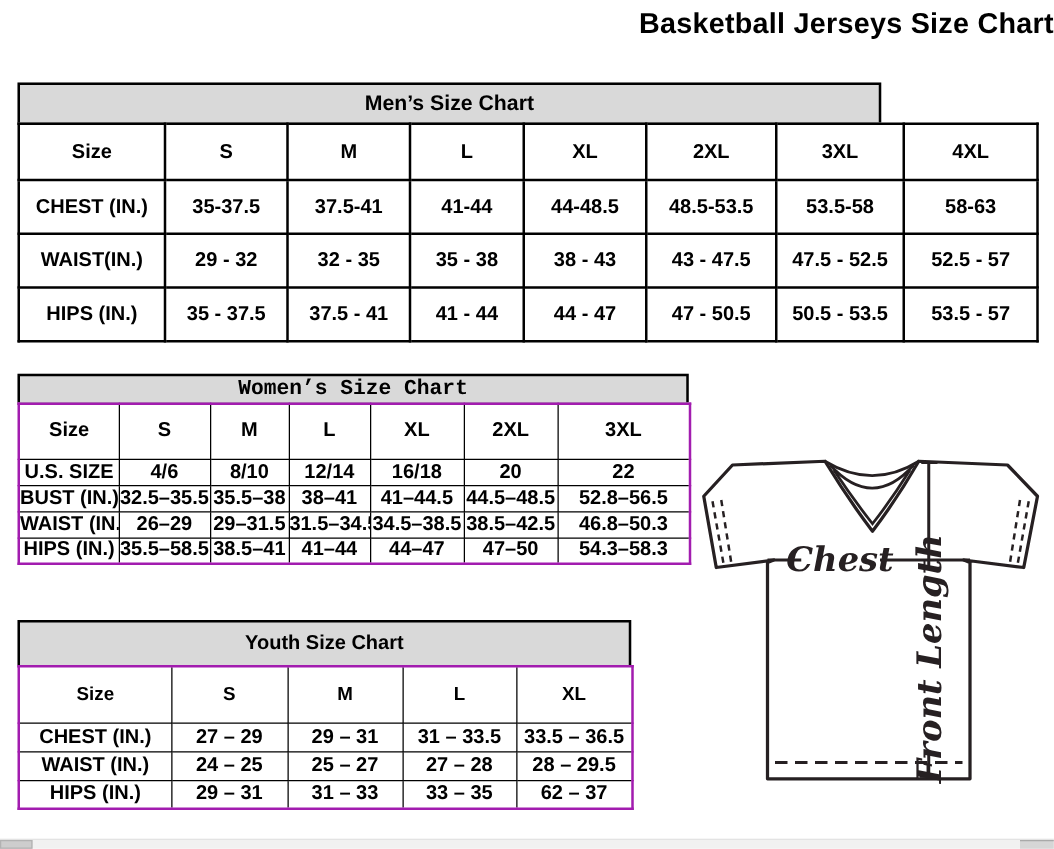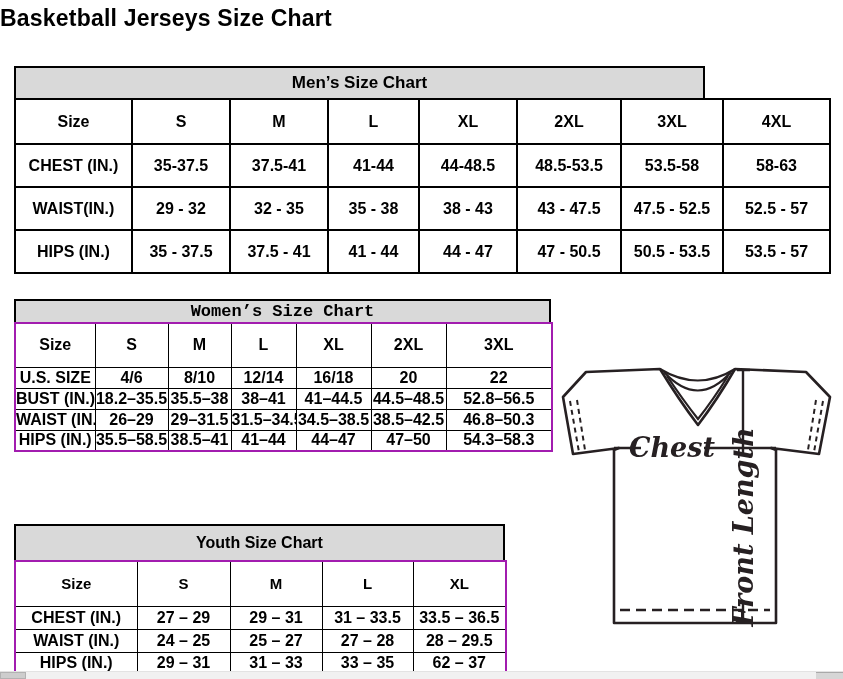--- a/index.html
+++ b/index.html
@@ -2,21 +2,21 @@
 <html><head>
 <meta charset="utf-8">
 <style>
   html,body{margin:0;padding:0}
   body{
     width:843px;height:679px;background:#ffffff;position:relative;overflow:hidden;
     font-family:"Liberation Sans", sans-serif;color:#000;
   }
   h1.page-title{
     position:absolute;top:5px;left:0;width:843px;margin:0;
-    text-align:left;font-size:23px;font-weight:bold;letter-spacing:.2px;
+    text-align:right;font-size:23px;font-weight:bold;letter-spacing:.2px;
   }
   .chart-section{position:absolute;}
   .chart-header{
     box-sizing:border-box;width:100%;
     background:#d9d9d9;border:2px solid #000;
     display:flex;align-items:center;justify-content:center;
     font-weight:bold;
   }
   table{
     border-collapse:collapse;table-layout:fixed;width:100%;
@@ -33,21 +33,21 @@
   .mens tr.size-row{height:45px;}
   .mens tr.data-row{height:43px;}
   .mens tr.size-row th{font-size:16px;}
   
   .womens{left:14px;top:299px;width:537px;}
   .womens .chart-header{height:25px;font-size:17px;font-family:Liberation Mono, monospace;}
   .womens tr.size-row{height:44px;}
   .womens tr.data-row{height:21px;}
   .womens tr.size-row th{font-size:16px;}
   
-  .youth{left:14px;top:524px;width:491px;}
+  .youth{left:14px;top:496px;width:491px;}
   .youth .chart-header{height:38px;font-size:16px;}
   .youth tr.size-row{height:45px;}
   .youth tr.data-row{height:23px;}
   .youth tr.size-row th{font-size:15px;}
   
   .jersey-figure{position:absolute;left:557px;top:362px;width:284px;height:300px;margin:0;}
   .jersey-figure svg{display:block;}
   .measure-text{
     font-family:"DejaVu Serif", serif;font-style:italic;font-weight:bold;fill:#262022;
   }
@@ -154,21 +154,21 @@
           <th>U.S. SIZE</th>
           <td>4/6</td>
           <td>8/10</td>
           <td>12/14</td>
           <td>16/18</td>
           <td>20</td>
           <td>22</td>
         </tr>
         <tr class="data-row">
           <th>BUST (IN.)</th>
-          <td>18.2–35.5</td>
+          <td>32.5–35.5</td>
           <td>35.5–38</td>
           <td>38–41</td>
           <td>41–44.5</td>
           <td>44.5–48.5</td>
           <td>52.8–56.5</td>
         </tr>
         <tr class="data-row">
           <th>WAIST (IN.)</th>
           <td>26–29</td>
           <td>29–31.5</td>

